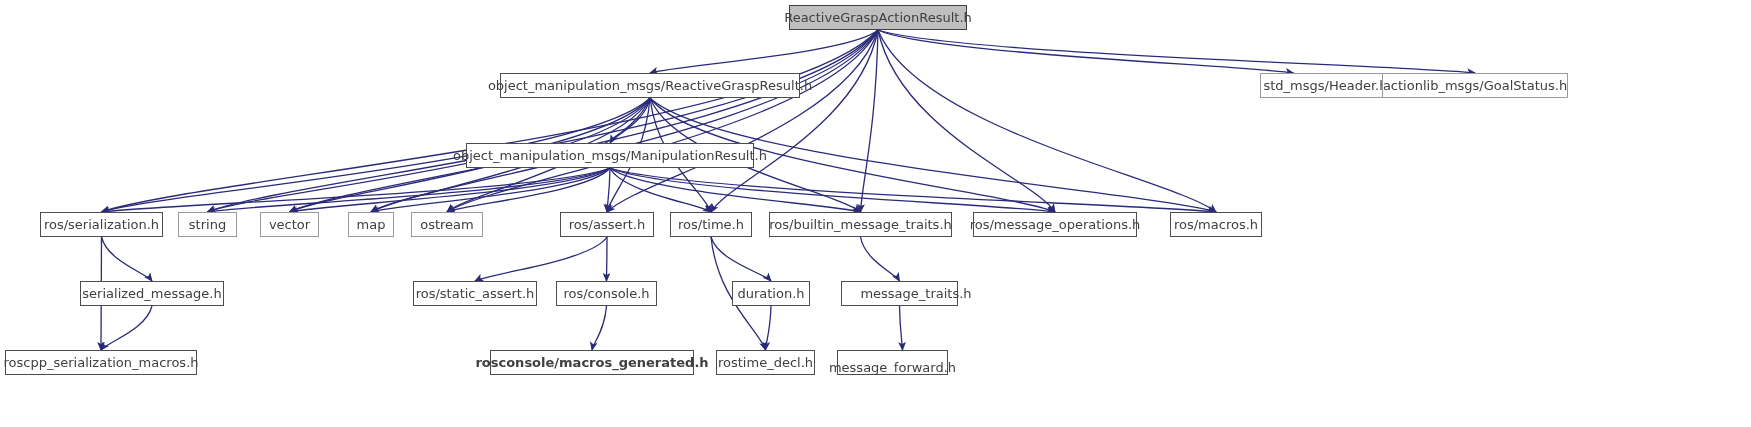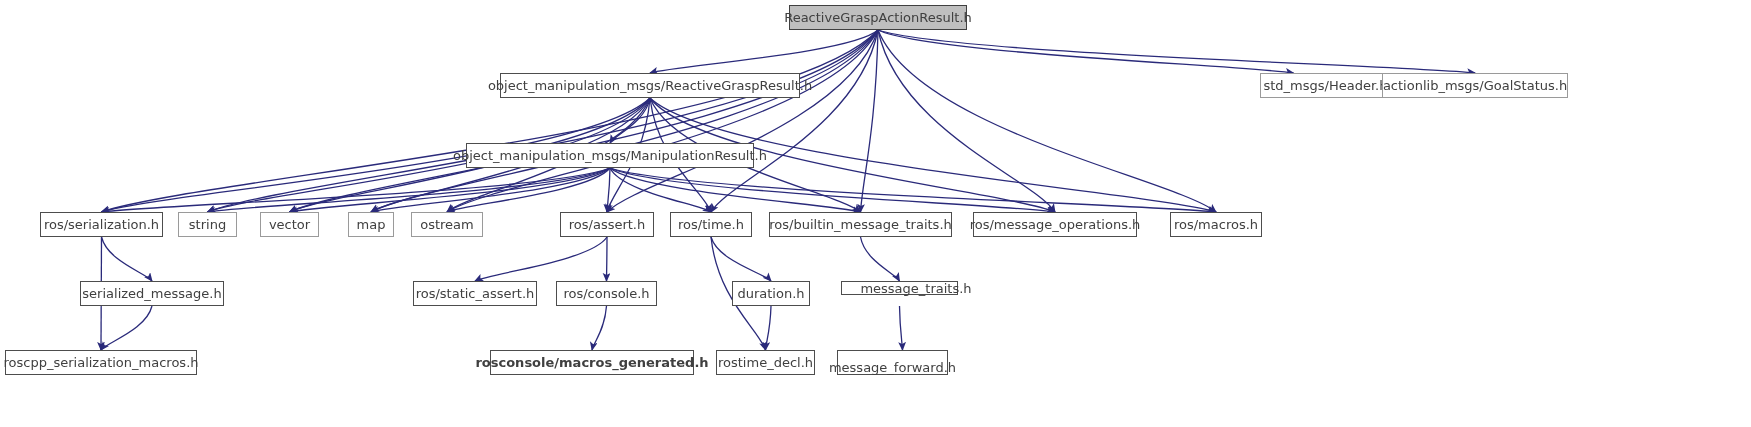--- a/index.html
+++ b/index.html
@@ -119,21 +119,21 @@
     </div>
     <div class="node thin" style="left: 413px; top: 281px; width: 124px; height: 25px;">
       <span>ros/static_assert.h</span>
     </div>
     <div class="node thin" style="left: 556px; top: 281px; width: 101px; height: 25px;">
       <span>ros/console.h</span>
     </div>
     <div class="node thin" style="left: 732px; top: 281px; width: 78px; height: 25px;">
       <span>duration.h</span>
     </div>
-    <div class="node thin" style="left: 841px; top: 281px; width: 117px; height: 14px; padding-left: 33px;">
+    <div class="node thin" style="left: 841px; top: 281px; width: 117px; height: 25px; padding-left: 33px;">
       <span>message_traits.h</span>
     </div>
     <div class="node thin" style="left: 5px; top: 350px; width: 192px; height: 25px;">
       <span>roscpp_serialization_macros.h</span>
     </div>
     <div class="node thin" style="left: 490px; top: 350px; width: 204px; height: 25px; font-weight: bold;">
       <span>rosconsole/macros_generated.h</span>
     </div>
     <div class="node thin" style="left: 716px; top: 350px; width: 99px; height: 25px;">
       <span>rostime_decl.h</span>

